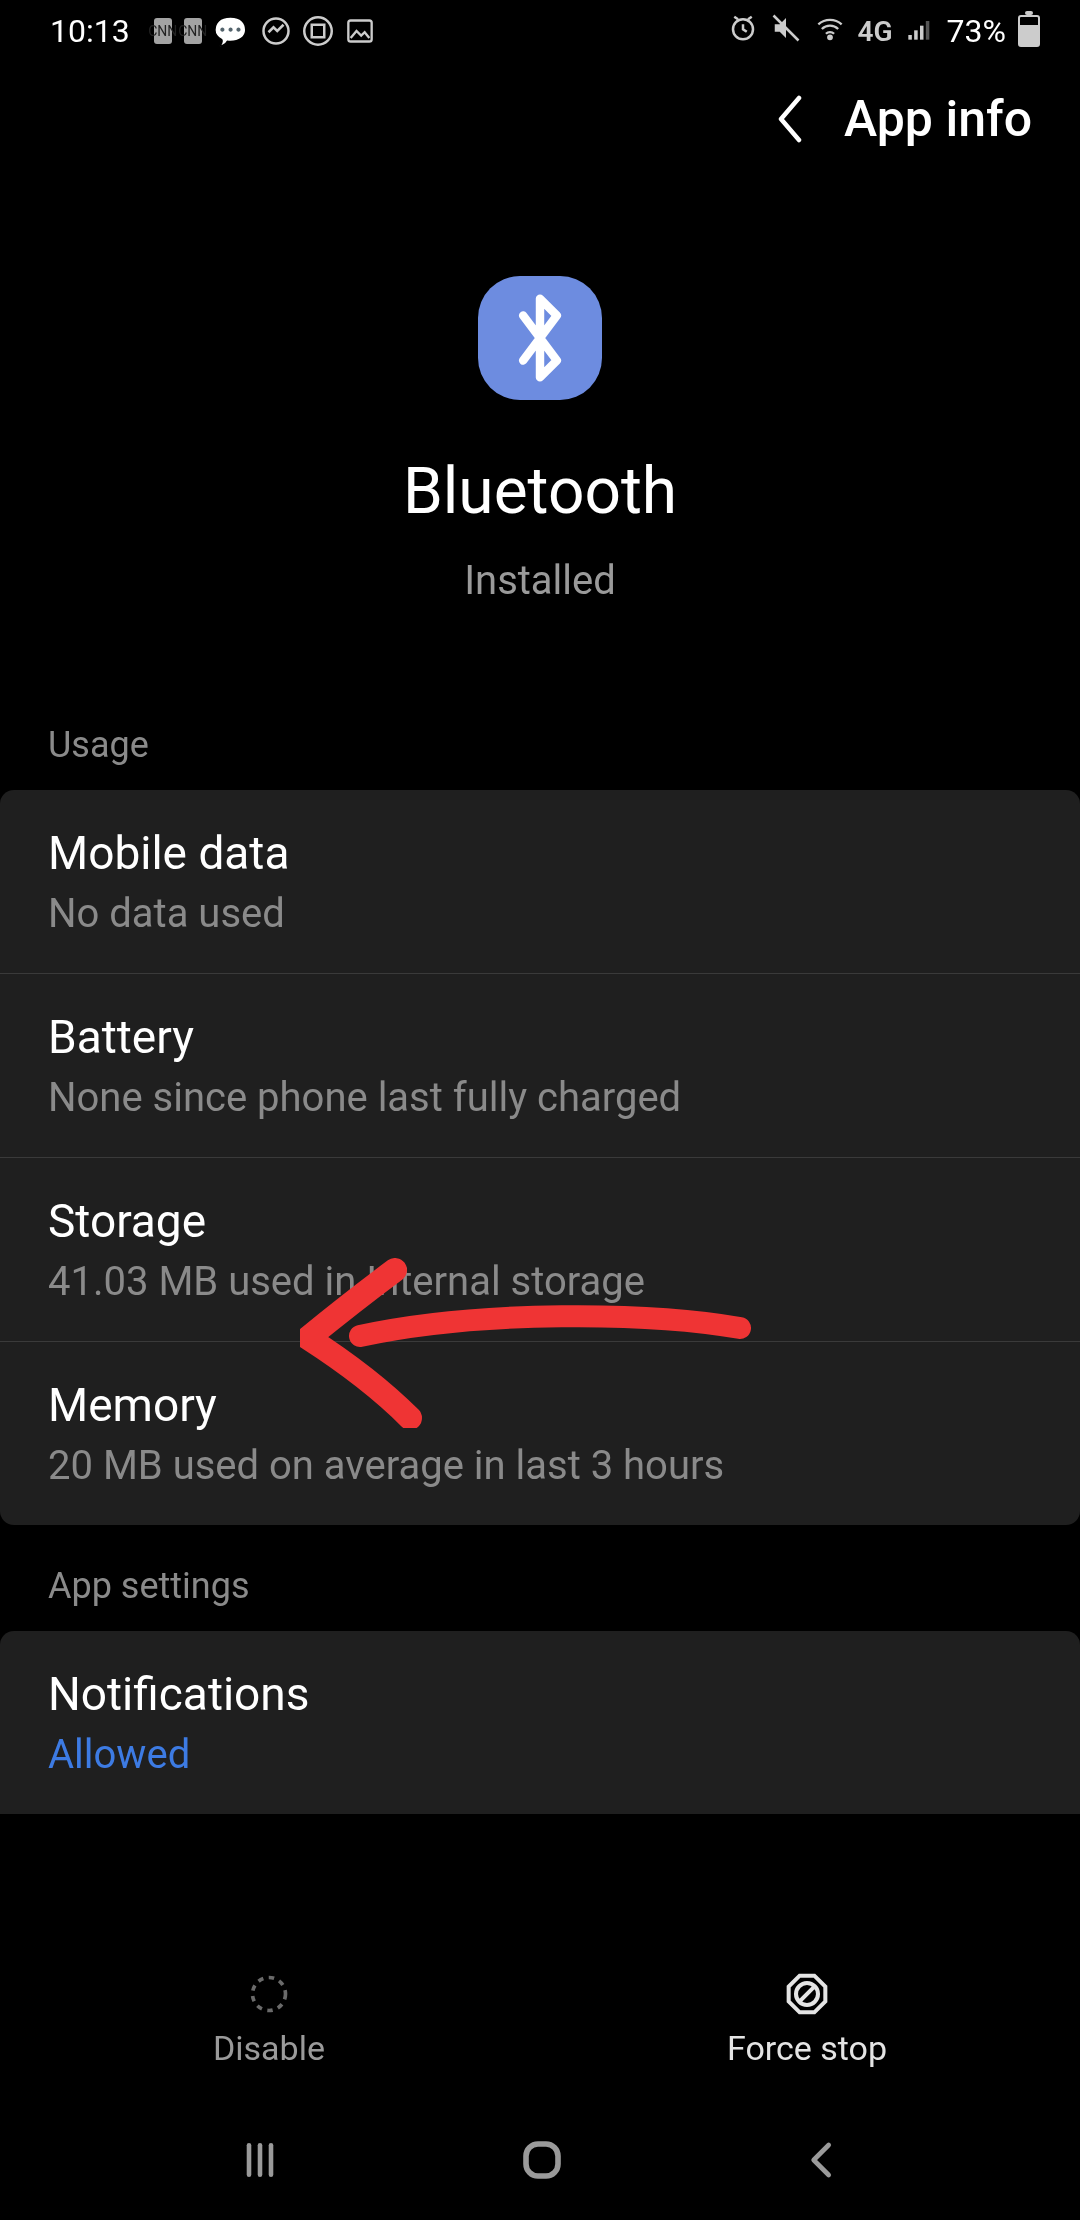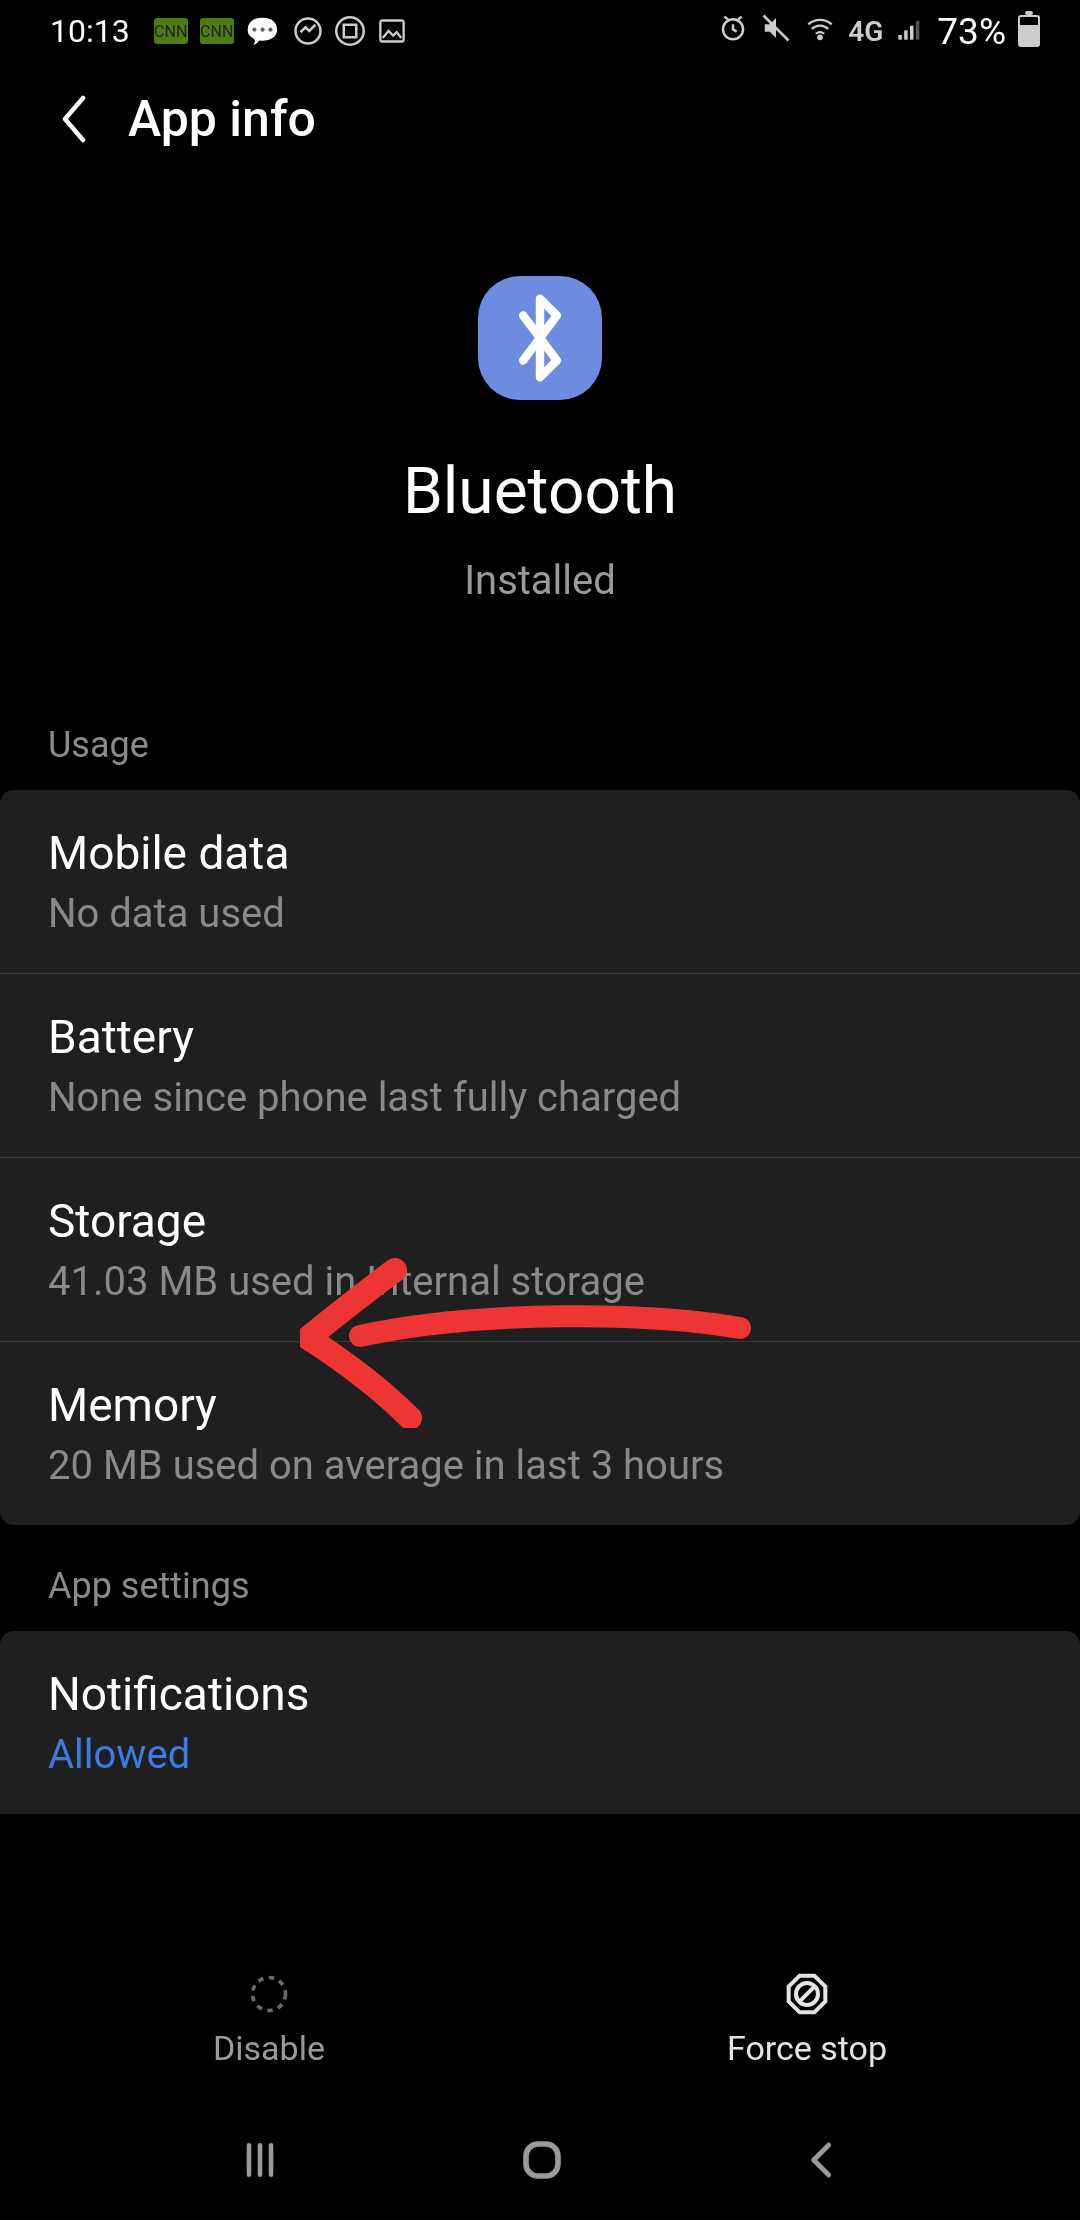--- a/index.html
+++ b/index.html
@@ -24,52 +24,53 @@
     color: #fff;
     gap: 16px;
   }
   .status-left, .status-right {
     display: flex;
     align-items: center;
     gap: 12px;
   }
   .status-time { font-weight: 400; margin-right: 12px; }
   .status-icon {
-    width: 34px; height: 26px;
-    background: #4d7c0f;
+    width: 18px; height: 26px;
+    background: #a3a3a3;
     display: inline-flex;
     align-items: center;
     justify-content: center;
-    font-size: 16px;
+    font-size: 14px;
     color: #222;
     border-radius: 3px;
   }
   .status-icon.speech {
     background: transparent;
     color: #ccc;
     font-size: 28px;
     width: auto;
   }
   .status-right span { color: #ccc; font-size: 28px; }
-  .status-right .battery-text { font-size: 37px; color: #fff; }
+  .status-right .battery-text { font-size: 32px; color: #fff; }
   .status-right .battery-icon {
     width: 22px; height: 32px; border: 2px solid #ccc; border-radius: 3px;
     position: relative; display: inline-block;
     background: linear-gradient(to top, #ccc 73%, transparent 73%);
   }
   .status-right .battery-icon::before {
     content: ""; position: absolute; top: -6px; left: 5px; width: 8px; height: 4px; background: #ccc; border-radius: 2px;
   }
 
   
   .header {
     display: flex;
     align-items: center;
     gap: 36px;
     padding: 28px 48px 18px 56px;
+    justify-content: flex-end;
   }
   .header .back-icon svg { display: block; }
   .header .title { font-size: 50px; font-weight: 500; color: #fff; }
 
   
   .app-summary {
     display: flex;
     flex-direction: column;
     align-items: center;
     margin-top: 110px;

